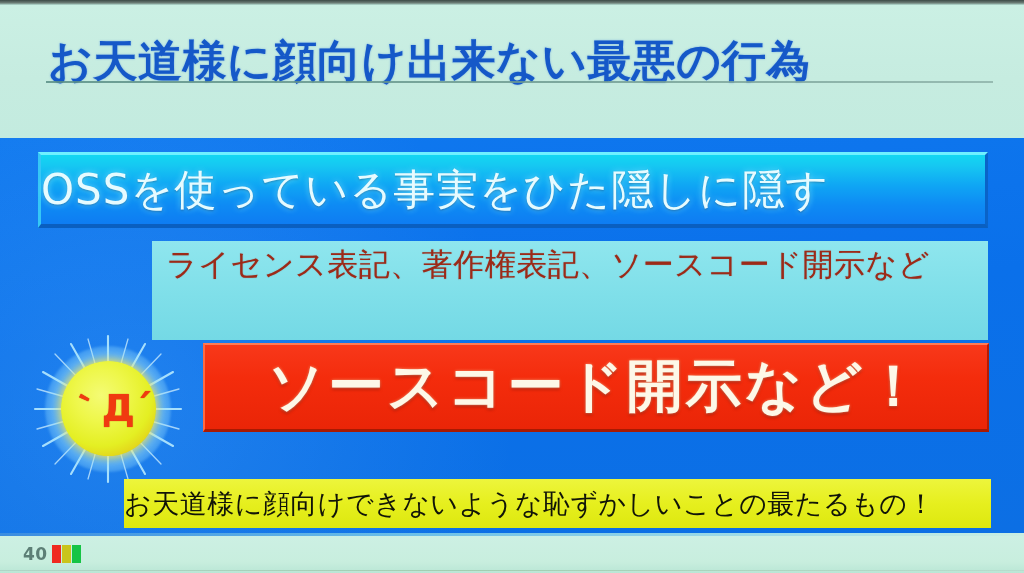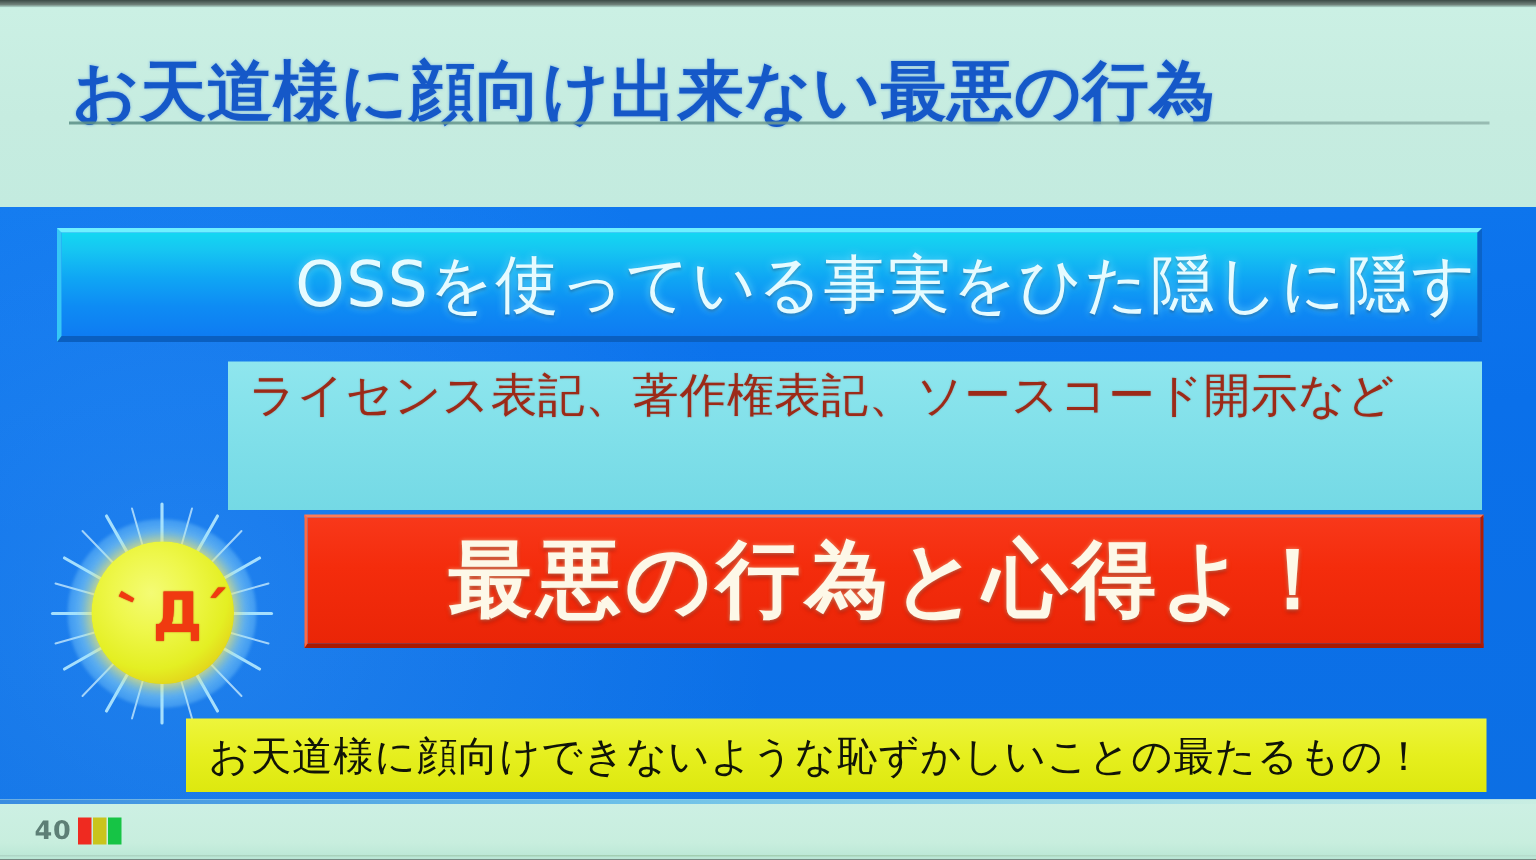--- a/index.html
+++ b/index.html
@@ -69,21 +69,20 @@
     width: 950px; height: 76px;
     background: linear-gradient(180deg,
         #13d7f2 0%, #16c7f2 16%, #0fa6f4 44%, #0e8bf4 72%, #0e7cf2 100%);
     border-top: 3px solid #6ff0ff;
     border-left: 3px solid #35c7f6;
     border-right: 3px solid #0a63c8;
     border-bottom: 4px solid #0a5fc0;
     box-sizing: border-box;
     display: flex;
     align-items: center;
-    justify-content: flex-end;
   }
   .banner-blue .txt {
     font-size: 42px;
     font-weight: 400;
     color: #e6fbff;
     letter-spacing: 1px;
     text-shadow: 0 0 6px rgba(120,230,255,0.85), 0 1px 2px rgba(0,40,90,0.5);
     white-space: nowrap;
   }
 
@@ -177,21 +176,20 @@
 
   
   .banner-yellow {
     position: absolute;
     left: 124px; top: 341px;
     width: 867px; height: 49px;
     background: linear-gradient(180deg,#edf53c 0%, #e6ef1e 50%, #dde80f 100%);
     box-sizing: border-box;
     display: flex;
     align-items: center;
-    padding-left: 15px;
   }
   .banner-yellow .txt {
     font-size: 27px;
     color: #111408;
     letter-spacing: 0.5px;
     white-space: nowrap;
   }
 
   
   .footer {
@@ -292,21 +290,21 @@
           <line x1="75" y1="75" x2="22" y2="20"></line>
           <line x1="75" y1="75" x2="55" y2="5"></line>
         </g>
       </svg>
       <div class="sun-glow"></div>
       <div class="sun-disc"></div>
       <div class="sun-face">｀Д´</div>
     </div>
 
     <div class="banner-red">
-      <span class="txt">最悪の行為と心得よ！</span>
+      <span class="txt">ソースコード開示など！</span>
     </div>
 
     <div class="banner-yellow">
       <span class="txt">お天道様に顔向けできないような恥ずかしいことの最たるもの！</span>
     </div>
 
   </div>
 
   <div class="footer">
     <div class="footer-accent"></div>

